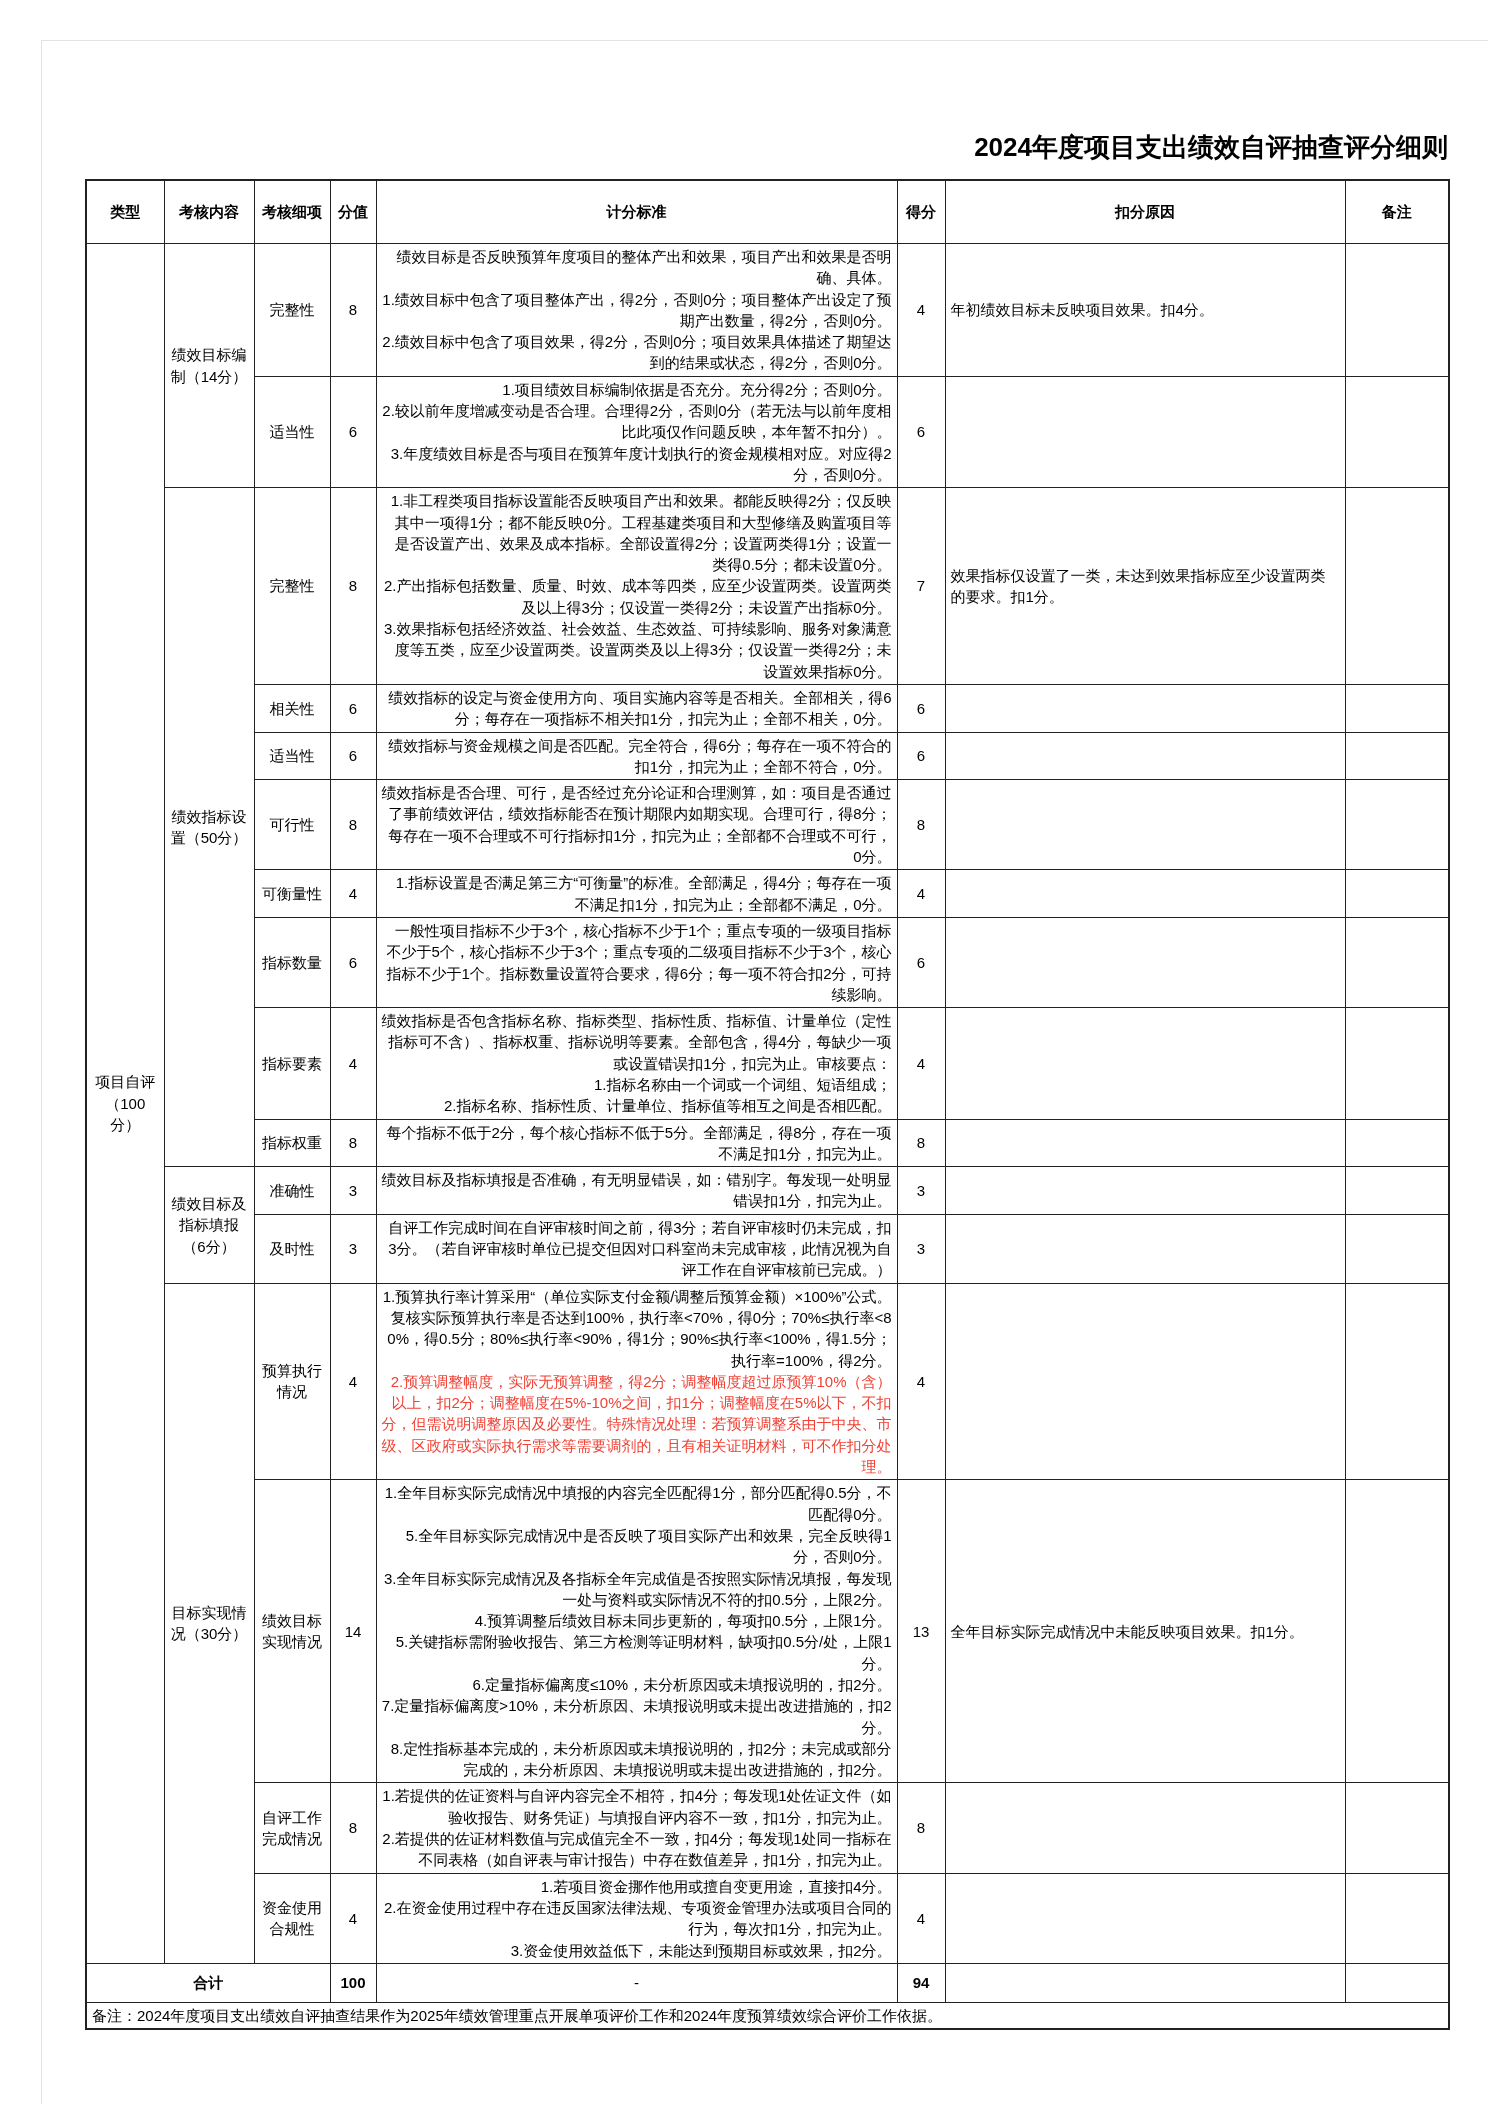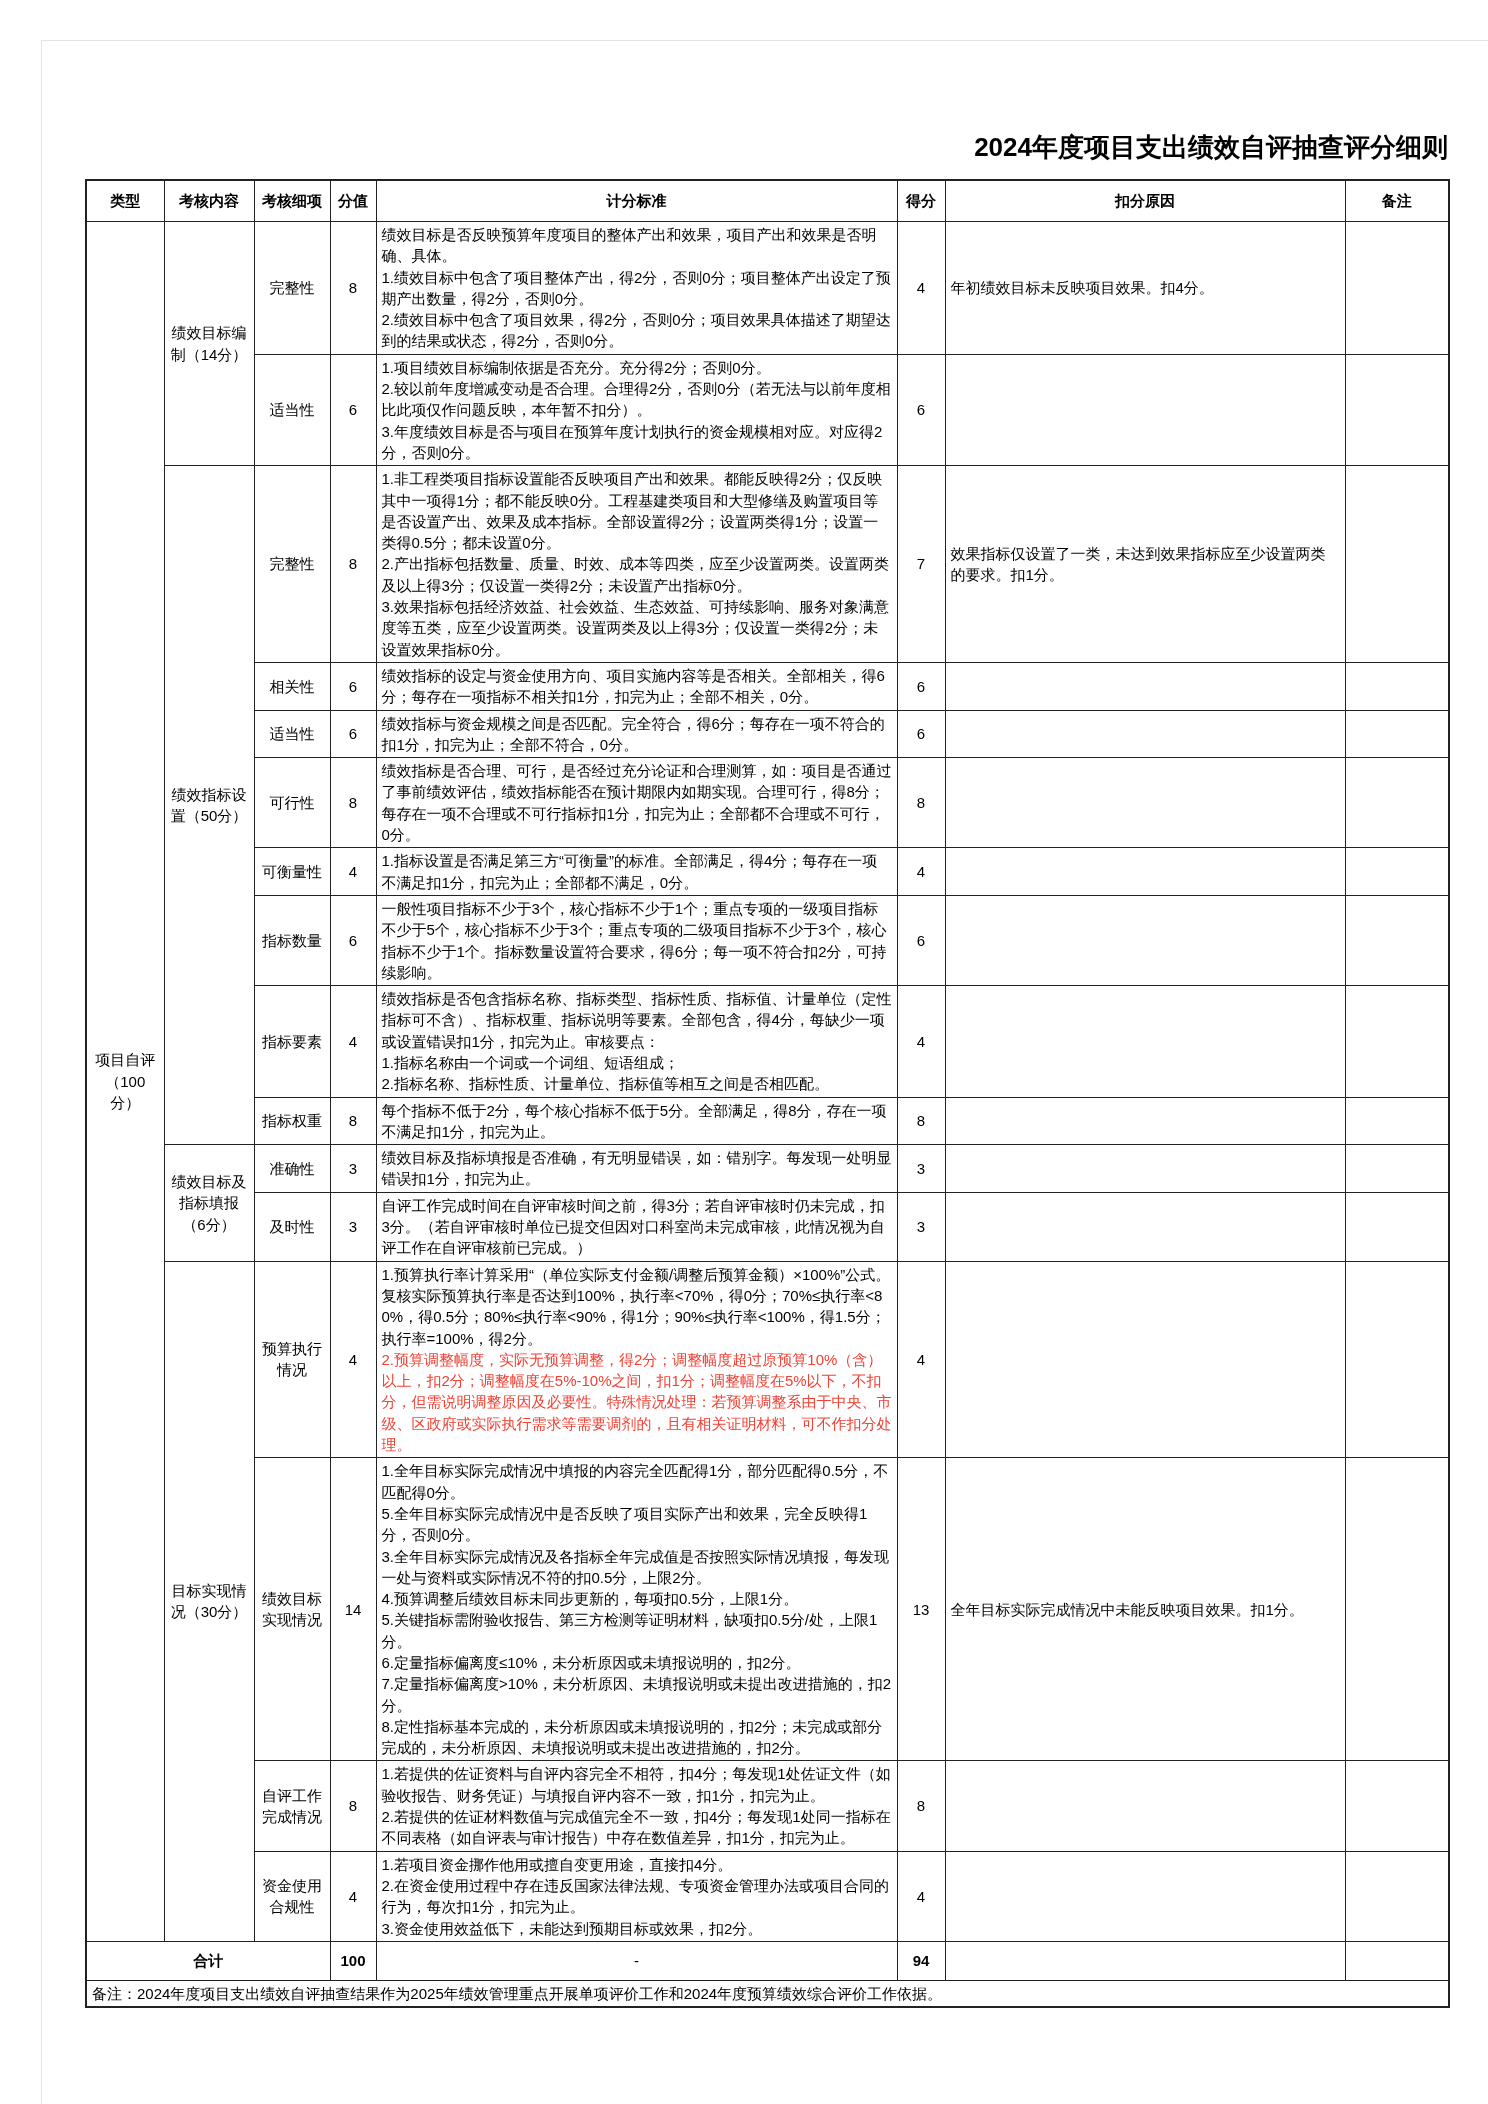--- a/index.html
+++ b/index.html
@@ -14,23 +14,23 @@
     margin:0 0 14px 0;text-align:right;font-size:26px;font-weight:bold;color:#000;
   }
   table.rubric{
     border-collapse:collapse;table-layout:fixed;width:1363px;
     border:2px solid #222;
   }
   table.rubric th, table.rubric td{
     border:1px solid #222;padding:2px 5px;vertical-align:middle;
     font-size:15px;line-height:1.42;word-break:break-all;
   }
-  table.rubric th{font-weight:bold;text-align:center;height:36px;padding:2px 4px;}
+  table.rubric th{font-weight:bold;text-align:center;height:36px;padding:13px 4px;}
   td.c{text-align:center;}
-  td.criteria{text-align:left;}
+  td.criteria{text-align:right;}
   td.ded{text-align:left;}
   .seg{display:block;}
   .red{color:var(--red,#f04134);}
   .bold{font-weight:bold;}
   tr.total-row td{height:34px;}
   td.note{font-size:15px;padding:4px 6px;text-align:left;border-radius:12px;}
 </style>
 </head>
 <body>
 

